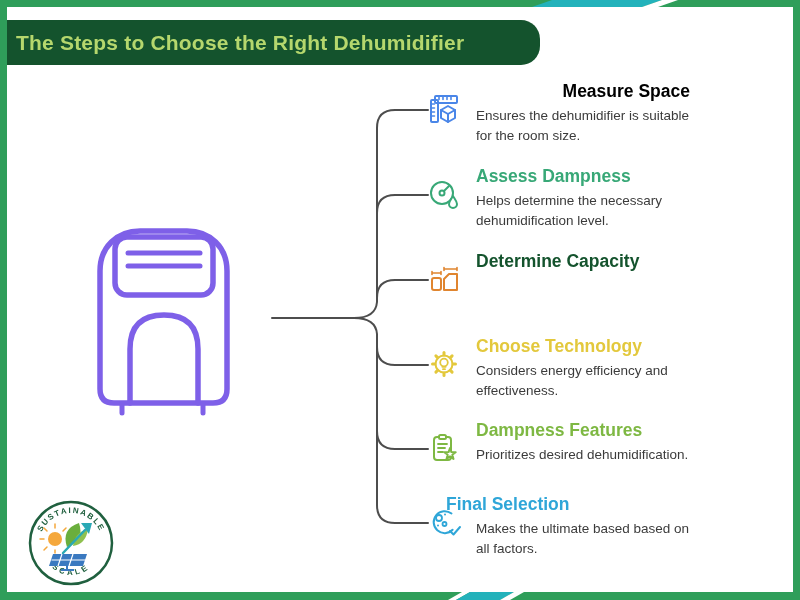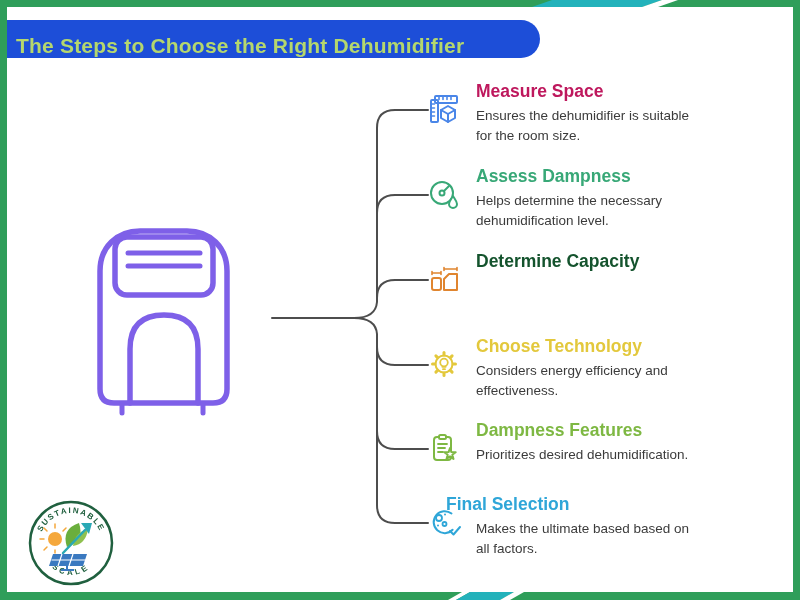--- a/index.html
+++ b/index.html
@@ -9,23 +9,23 @@
   }
   
   .border{position:absolute;background:#2f9e5a;}
   .border.top{left:0;top:0;width:800px;height:7px;background:transparent;}
   .border.bottom{left:0;top:592px;width:800px;height:8px;background:transparent;}
   .border.left{left:0;top:0;width:7px;height:600px;}
   .border.right{left:793px;top:0;width:7px;height:600px;}
   .border svg{display:block;}
   
   .header-bar{
-    position:absolute;left:7px;top:20px;width:533px;height:38px;
-    background:#1d4ed8;border-radius:0 19px 19px 0;
-    display:flex;align-items:flex-end;
+    position:absolute;left:7px;top:20px;width:533px;height:45px;
+    background:#14532d;border-radius:0 19px 19px 0;
+    display:flex;align-items:center;
   }
   .header-title{
     color:#b5d76d;font-size:21px;font-weight:bold;
     padding-left:9px;letter-spacing:.2px;white-space:nowrap;
   }
   
   .connector{position:absolute;left:0;top:0;pointer-events:none;color:#4d4d4d;}
   
   .dehumidifier{position:absolute;left:95px;top:225px;color:#7e60e8;}
   
@@ -92,21 +92,21 @@
   <svg class="step-icon" viewBox="0 0 34 34" style="color: rgb(74, 134, 232);">
     <g fill="none" stroke="currentColor" stroke-width="2" stroke-linecap="round" stroke-linejoin="round">
       <rect x="7" y="3" width="22" height="7" rx="1"></rect>
       <path d="M11,4 v2.5 M15,4 v2.5 M19,4 v2.5 M23,4 v2.5" stroke-width="1.6"></path>
       <rect x="3" y="7" width="7" height="22" rx="1"></rect>
       <path d="M4,11 h2.5 M4,15 h2.5 M4,19 h2.5 M4,23 h2.5" stroke-width="1.6"></path>
       <path d="M20,13 L27,17 L27,25 L20,29 L13,25 L13,17 Z" fill="#ffffff"></path>
       <path d="M13,17 L20,21 L27,17 M20,21 L20,29"></path>
     </g>
   </svg>
-  <div class="step-title" style="color: #be185d;">Measure Space</div>
+  <div class="step-title" style="color: #000000; text-align: right;">Measure Space</div>
   <div class="step-desc">Ensures the dehumidifier is suitable for the room size.</div>
 </div>
 
 <div class="step" style="top:166px">
   <svg class="step-icon" viewBox="0 0 34 34" style="color: rgb(56, 168, 119);">
     <g fill="none" stroke="currentColor" stroke-width="2" stroke-linecap="round" stroke-linejoin="round">
       <circle cx="14" cy="15" r="11"></circle>
       <circle cx="14" cy="15" r="2.5"></circle>
       <path d="M16,13 L21,8"></path>
       <path d="M25,18 C26.8,21 29,23.4 29,26 A4,4 0 0 1 21,26 C21,23.4 23.2,21 25,18 Z" fill="#ffffff"></path>

